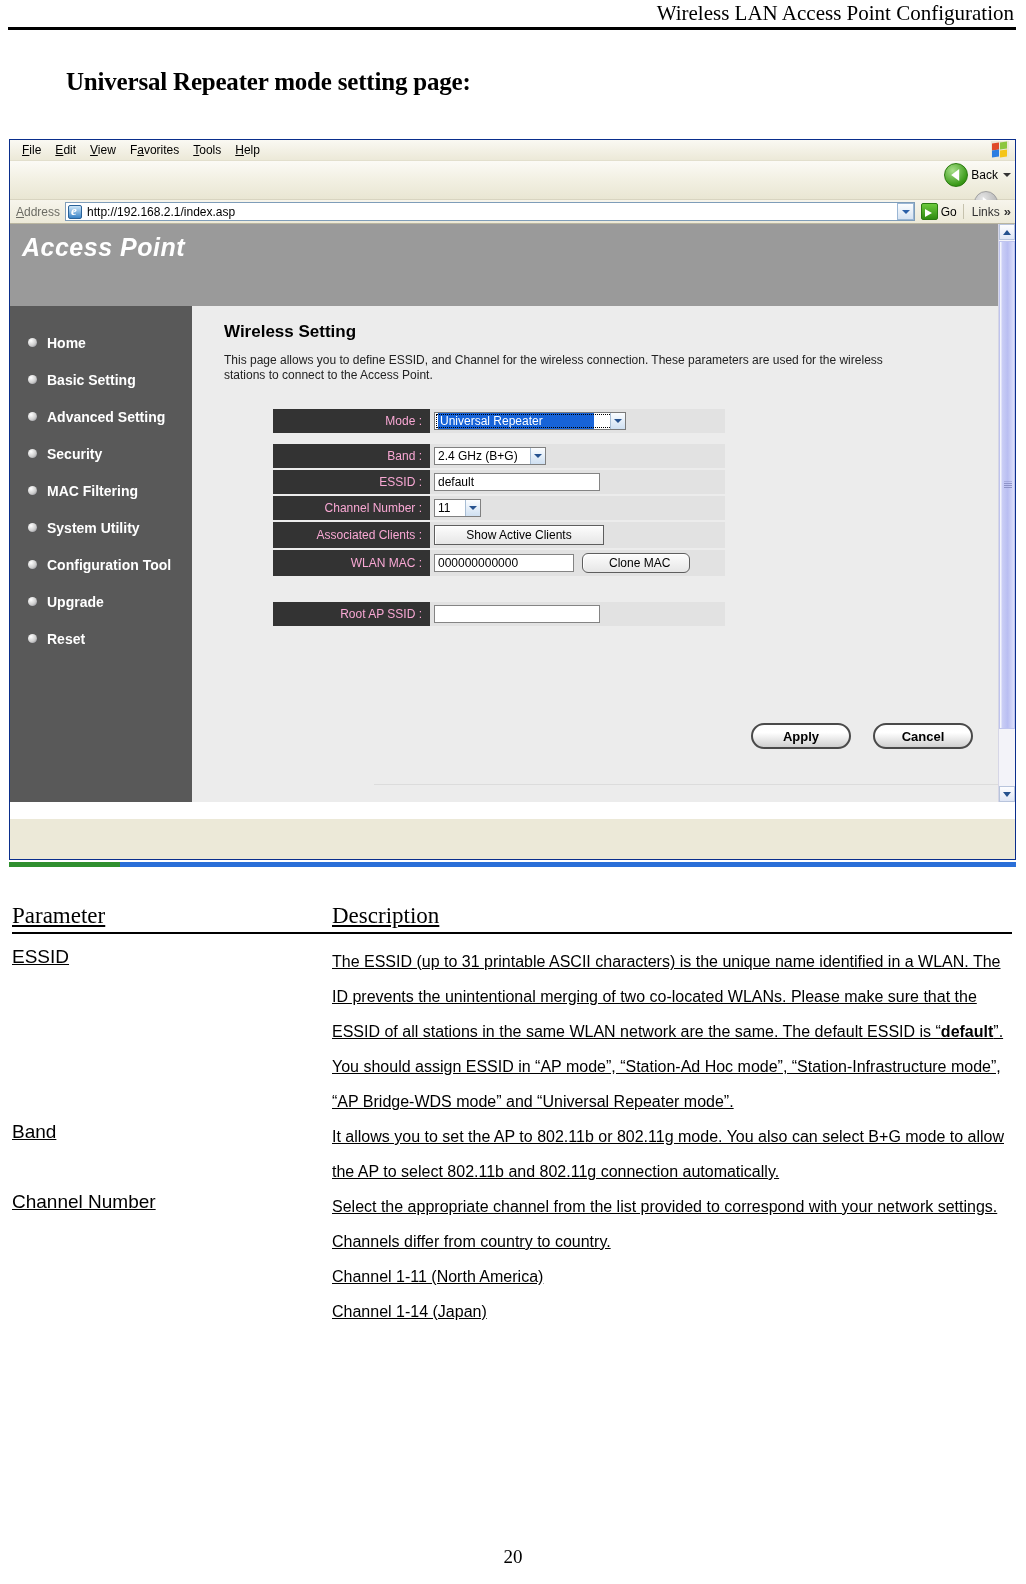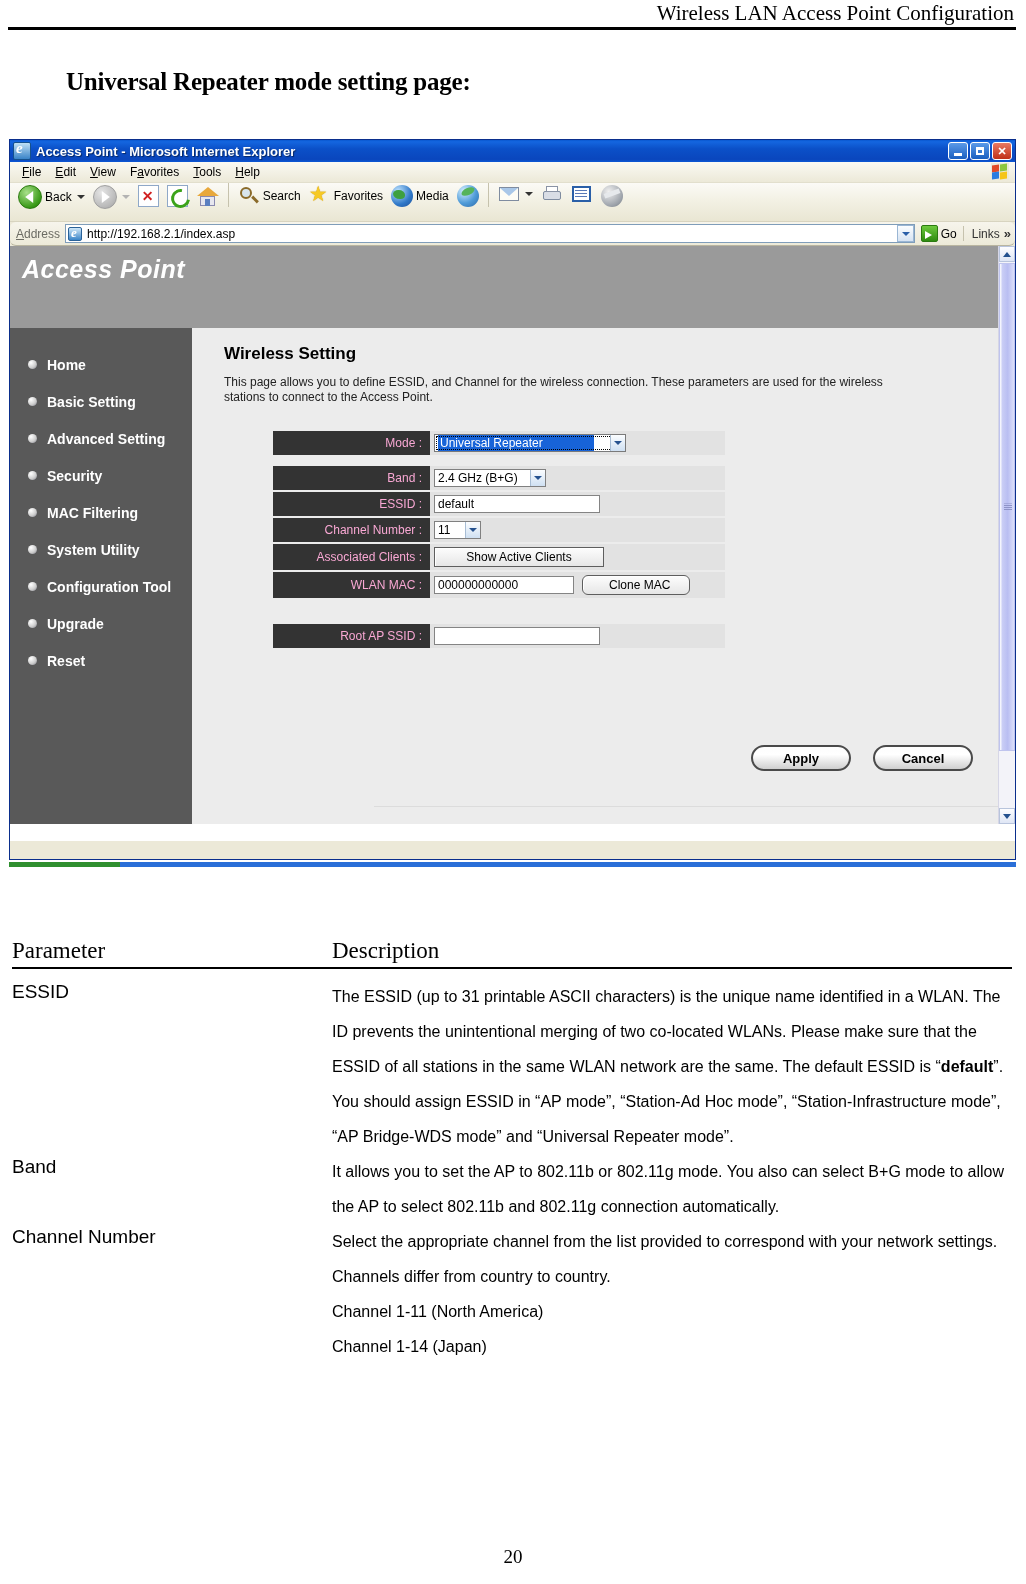--- a/index.html
+++ b/index.html
@@ -161,24 +161,25 @@
   .fq1 { left: 1px; top: 2px; background: #e04a28; transform: skewY(-8deg);}
   .fq2 { left: 9px; top: 1px; background: #8dc63f; transform: skewY(-8deg);}
   .fq3 { left: 1px; top: 9px; background: #2a7de1; transform: skewY(-8deg);}
   .fq4 { left: 9px; top: 9px; background: #f5c518; transform: skewY(-8deg);}
 
   
   .toolbar {
     height: 38px;
     background: linear-gradient(to bottom,#fbfaf6 0%,#f3f1e4 45%,#e9e6d3 100%);
     display: flex;
-    align-items: flex-start;
-    padding-left: 4px;
+    align-items: flex-end;
+    padding-left: 12px;
     border-bottom: 1px solid #d8d4c0;
     position: relative;
+    flex-direction: column;
   }
   .tb-btn {
     display: flex;
     align-items: center;
     gap: 3px;
     padding: 2px 4px;
     font-size: 12px;
     color: #000;
     white-space: nowrap;
   }
@@ -398,21 +399,20 @@
 
   
   .addressbar {
     height: 23px;
     background: linear-gradient(to bottom,#f7f5ec,#ece9d8);
     display: flex;
     align-items: center;
     padding-left: 6px;
     border-bottom: 1px solid #b9b5a0;
     position: relative;
-    border-radius: 6px;
   }
   .addr-label {
     font-size: 12px;
     color: #6b6b63;
     margin-right: 5px;
     white-space: nowrap;
   }
   .addr-label u { text-decoration: underline; }
   .addr-field {
     flex: 1 1 auto;
@@ -808,22 +808,23 @@
     top: 862px;
     width: 1007px;
     height: 5px;
     background: linear-gradient(to right,#2f8f2f 0 11%, #2a6fd8 11% 100%);
   }
 
   
   .param-table {
     position: absolute;
     left: 12px;
-    top: 938px;
+    top: 903px;
     width: 1000px;
+    text-decoration: underline;
   }
   .pt-head {
     display: flex;
     font-family: "Liberation Serif", serif;
     font-size: 23px;
     color: #000;
     padding-bottom: 3px;
   }
   .pt-head .c1 { width: 320px; flex: 0 0 auto; }
   .pt-rule {
@@ -863,29 +864,20 @@
 
 <div class="doc-header">
   <div class="doc-header-text">Wireless LAN Access Point Configuration</div>
   <div class="doc-header-rule"></div>
 </div>
 
 <div class="page-heading">Universal Repeater mode setting page:</div>
 
 <div class="browser">
 
-  <div class="titlebar">
-    <div class="titlebar-icon"></div>
-    <div class="titlebar-title">Access Point - Microsoft Internet Explorer</div>
-    <div class="win-btns">
-      <div class="win-btn win-min"></div>
-      <div class="win-btn win-max"></div>
-      <div class="win-btn win-close"></div>
-    </div>
-  </div>
 
   <div class="menubar">
     <div class="menu-item"><u>F</u><span>ile</span></div>
     <div class="menu-item"><u>E</u><span>dit</span></div>
     <div class="menu-item"><u>V</u><span>iew</span></div>
     <div class="menu-item">F<u>a</u><span>vorites</span></div>
     <div class="menu-item"><u>T</u><span>ools</span></div>
     <div class="menu-item"><u>H</u><span>elp</span></div>
     <div class="menubar-flag">
       <div class="flag-q fq1"></div>

